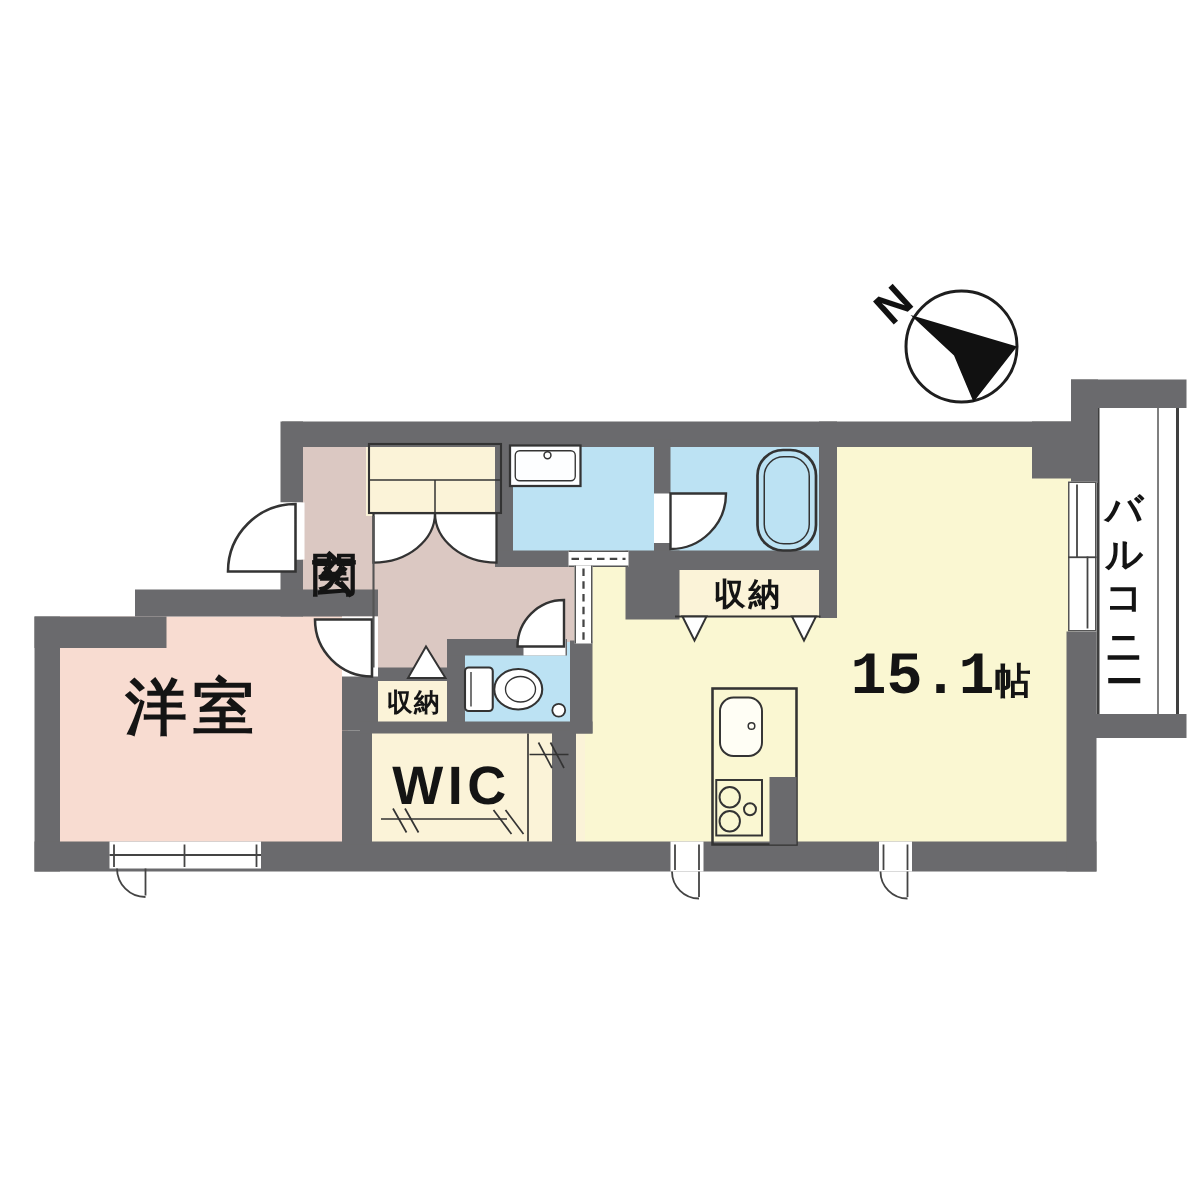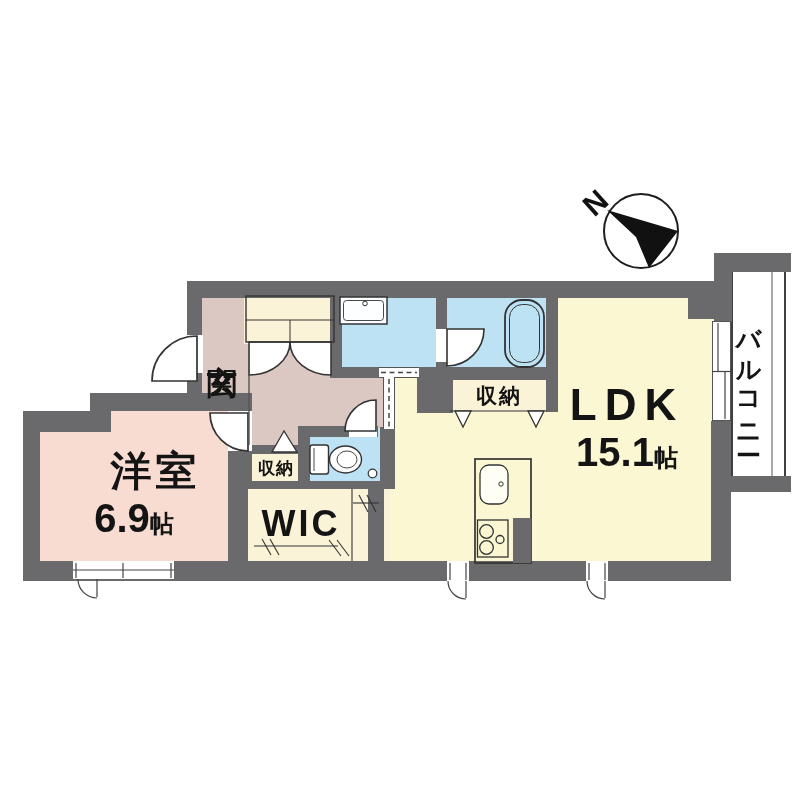--- a/index.html
+++ b/index.html
@@ -187,27 +187,23 @@
         <rect x="477.5" y="520" width="30.5" height="37"></rect>
         <circle cx="486.5" cy="531.5" r="6.8"></circle>
         <circle cx="486.5" cy="547.5" r="6.8"></circle>
         <circle cx="500" cy="539.5" r="4"></circle>
       </g>
     </g>
   </svg>
 
   <div class="lbl vert" style="left:204px;top:302px;width:38px;height:86px;font-size:30px;letter-spacing:4px;">玄関</div>
 
-  <div class="lbl" style="left:88px;top:444px;width:135px;font-size:41px;letter-spacing:4px;font-family:Liberation Mono, monospace;">洋室</div>
-  <div class="lbl" style="left:60px;top:496px;width:148px;font-size:40px;">
-    <span>6.9</span><span class="unit">帖</span>
-  </div>
-
-  <div class="lbl" style="left:556px;top:380px;width:142px;font-size:44px;letter-spacing:8px;">LDK</div>
-  <div class="lbl" style="left:552px;top:430px;width:150px;font-size:40px;">
+  <div class="lbl" style="left:61px;top:444px;width:135px;font-size:41px;letter-spacing:4px;font-family:Liberation Mono, monospace;">洋室</div>
+
+  <div class="lbl" style="left:552px;top:430px;width:150px;font-size:40px;font-family:Liberation Mono, monospace;">
     <span>15.1</span><span class="unit">帖</span>
   </div>
 
   <div class="lbl" style="left:246px;top:503px;width:110px;font-size:36px;letter-spacing:3px;">WIC</div>
 
   <div class="lbl" style="left:458px;top:382px;width:82px;font-size:21px;letter-spacing:2px;">収納</div>
 
   <div class="lbl" style="left:243px;top:457px;width:66px;font-size:17px;letter-spacing:1px;">収納</div>
 
   <div class="lbl vert" style="left:736px;top:283px;width:30px;height:190px;font-size:25px;letter-spacing:4px;">バルコニー</div>

